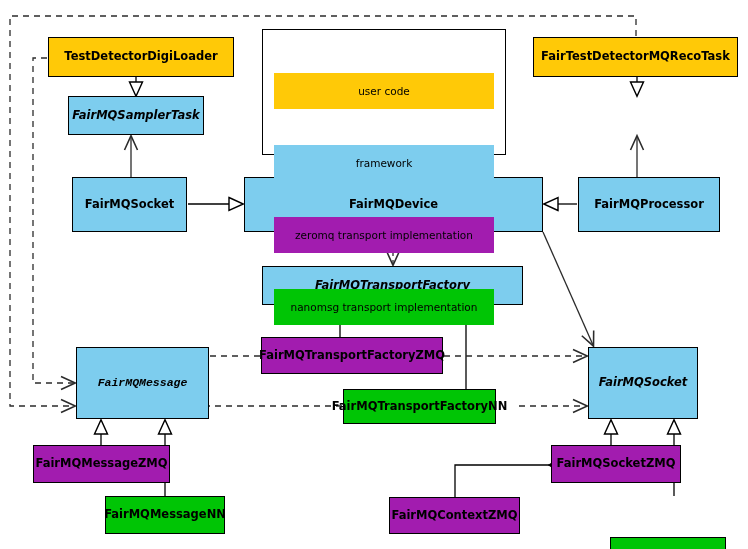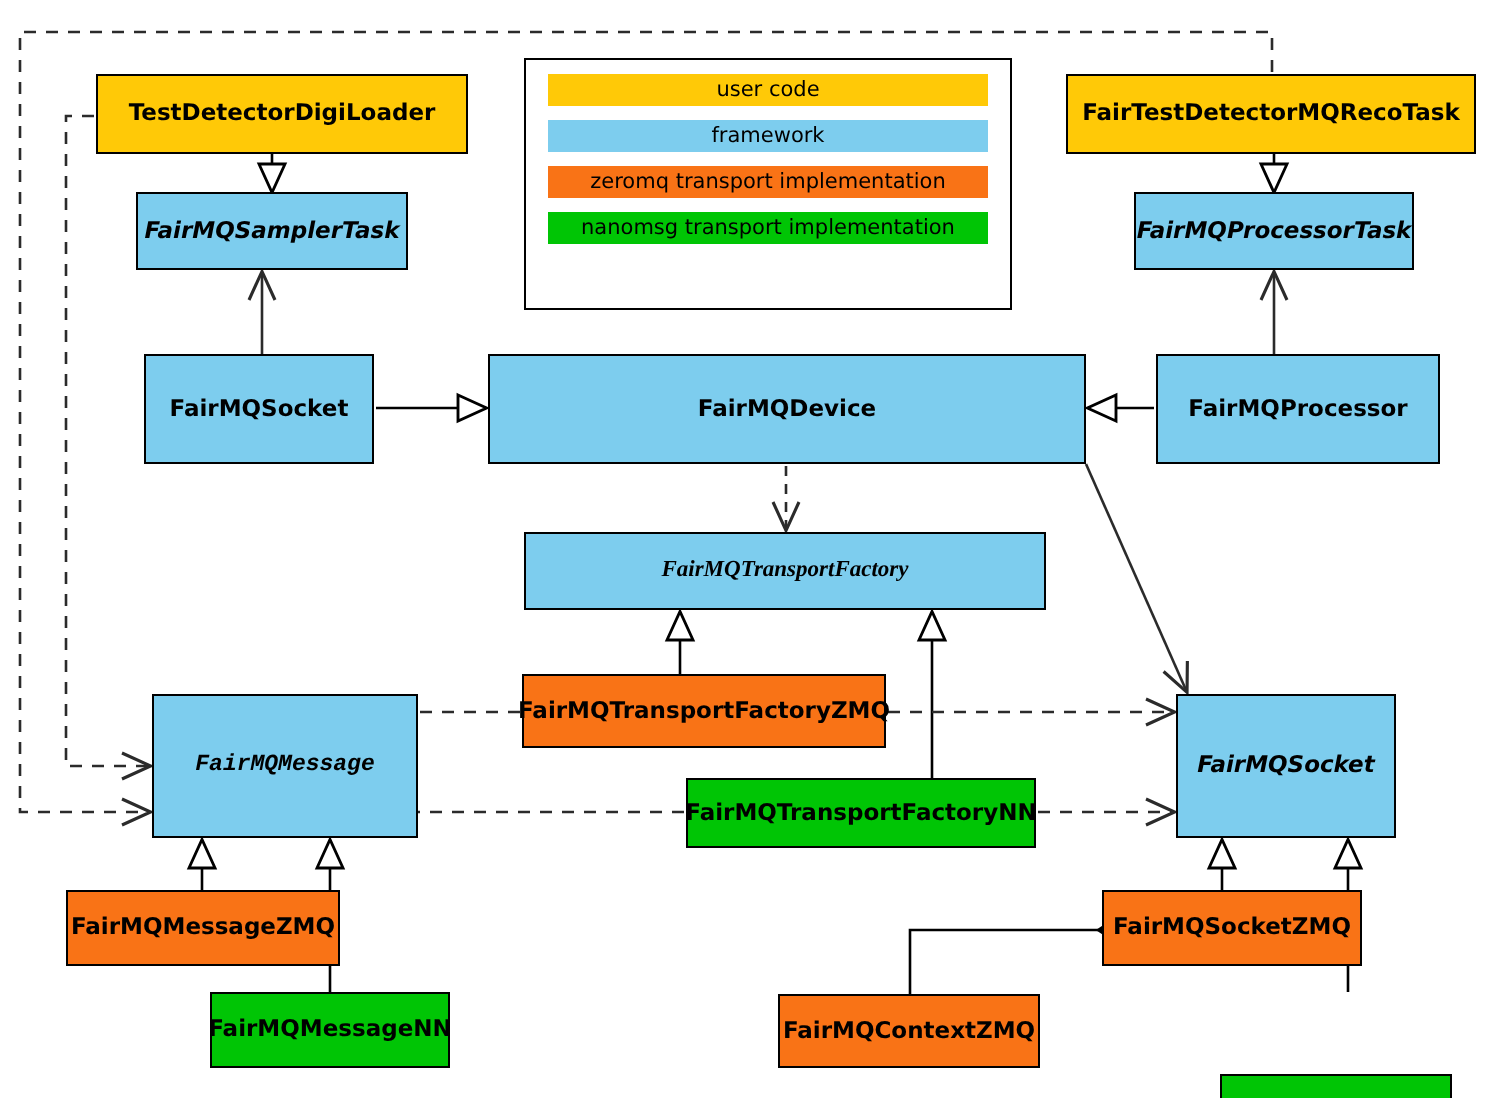--- a/index.html
+++ b/index.html
@@ -36,45 +36,46 @@
     color: #000000;
     line-height: 1.15;
     z-index: 3;
     padding: 0 3px;
   }
   .node.abstract {
     font-style: italic;
   }
   .c-user      { background: #FFC907; }
   .c-framework { background: #7DCDEE; }
-  .c-zmq       { background: #f97316; }
+  .c-zmq       { background: #a21caf; }
   .c-nn        { background: #00C505; }
 
   #legend-panel {
     position: absolute;
     left: 262px;
     top: 29px;
     width: 244px;
     height: 126px;
     background: #ffffff;
     border: 1.5px solid #000000;
     box-sizing: border-box;
     z-index: 5;
     padding: 7px 11px;
   }
   .legend-row {
-    height: 16px;
+    height: 36px;
     margin-bottom: 7px;
     display: flex;
     align-items: center;
     justify-content: center;
     font-size: 10.5px;
     font-weight: normal;
     color: #000000;
     box-sizing: border-box;
+    margin-top: 36px;
   }
   .legend-row:last-child { margin-bottom: 0; }
 </style>
 </head>
 <body>
 
 <div id="diagram-root">
 
   <svg class="edges" viewBox="0 0 748 549">
     <defs>
@@ -149,45 +150,42 @@
   </div>
 
   <div class="node c-user" style="left:533px;top:37px;width:205px;height:40px;">
     <span>FairTestDetectorMQRecoTask</span>
   </div>
 
   <div class="node c-framework abstract" style="left:68px;top:96px;width:136px;height:39px;">
     <span>FairMQSamplerTask</span>
   </div>
 
-  <div class="node c-framework abstract" style="left:567px;top:96px;width:140px;height:39px;">
-    <span>FairMQProcessorTask</span>
-  </div>
 
   <div class="node c-framework" style="left:72px;top:177px;width:115px;height:55px;">
     <span>FairMQSocket</span>
   </div>
 
   <div class="node c-framework" style="left:244px;top:177px;width:299px;height:55px;">
     <span>FairMQDevice</span>
   </div>
 
   <div class="node c-framework" style="left:578px;top:177px;width:142px;height:55px;">
     <span>FairMQProcessor</span>
   </div>
 
-  <div class="node c-framework abstract" style="left:262px;top:266px;width:261px;height:39px;font-family:Liberation Serif, serif;">
+  <div class="node c-framework abstract" style="left:262px;top:266px;width:261px;height:39px;">
     <span>FairMQTransportFactory</span>
   </div>
 
   <div class="node c-zmq" style="left:261px;top:337px;width:182px;height:37px;">
     <span>FairMQTransportFactoryZMQ</span>
   </div>
 
-  <div class="node c-nn" style="left:343px;top:389px;width:175px;height:35px;">
+  <div class="node c-nn" style="left:343px;top:389px;width:153px;height:35px;">
     <span>FairMQTransportFactoryNN</span>
   </div>
 
   <div class="node c-framework abstract" style="left:76px;top:347px;width:133px;height:72px;font-family:Liberation Mono, monospace;">
     <span>FairMQMessage</span>
   </div>
 
   <div class="node c-framework abstract" style="left:588px;top:347px;width:110px;height:72px;">
     <span>FairMQSocket</span>
   </div>

